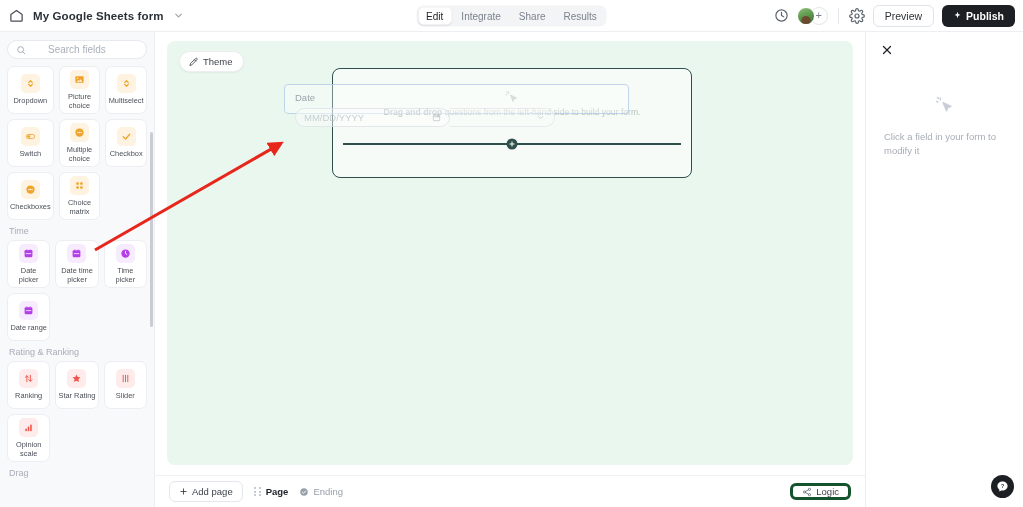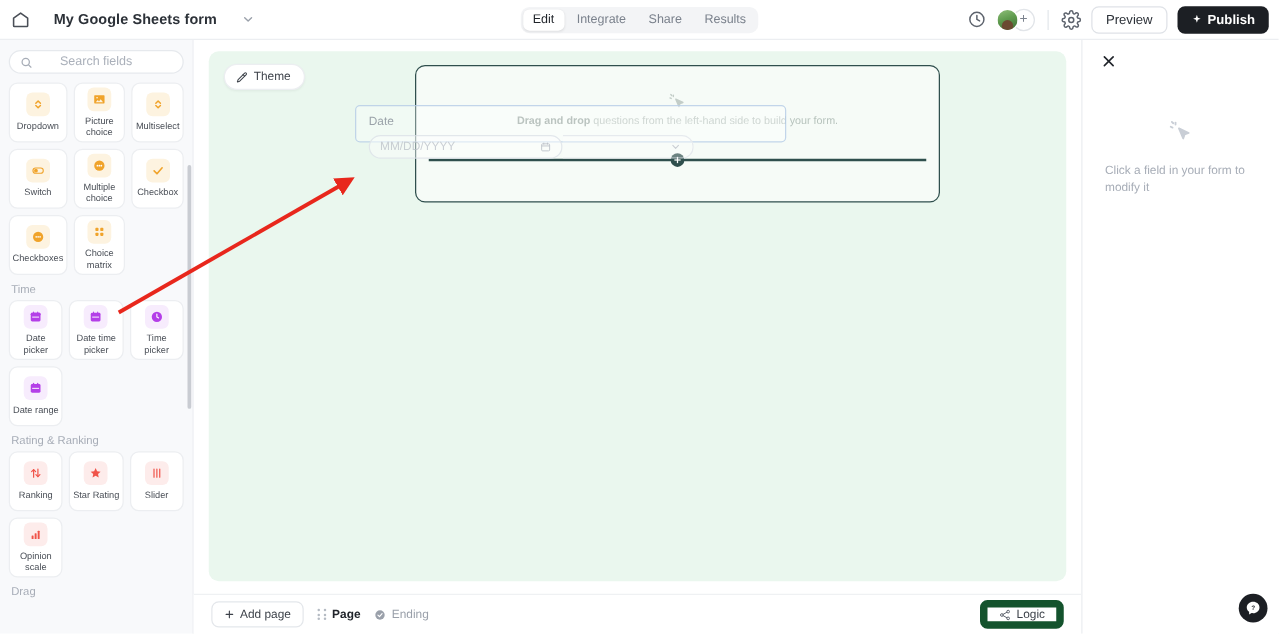--- a/index.html
+++ b/index.html
@@ -9,21 +9,21 @@
     background: #ffffff; overflow: hidden;
   }
   #app { position: relative; width: 1023px; height: 507px; display: flex; flex-direction: column; }
 
   
   .topbar {
     height: 32px; flex: 0 0 32px; background: #fff;
     border-bottom: 1px solid #eceef1;
     display: flex; align-items: center; position: relative; z-index: 30;
   }
-  .tb-left { display: flex; align-items: center; gap: 19px; padding-left: 8px; }
+  .tb-left { display: flex; align-items: center; gap: 9px; padding-left: 8px; }
   .home-ic { width: 16px; height: 16px; color: #4a4f57; display: flex; align-items: center; justify-content: center; }
   .form-title { font-size: 11.5px; font-weight: bold; color: #2c3138; letter-spacing: .1px; white-space: nowrap; }
   .chev { width: 12px; height: 12px; color: #9aa0aa; display: flex; align-items: center; justify-content: center; }
 
   .tb-center {
     position: absolute; left: 50%; top: 50%; transform: translate(-50%,-50%);
     display: flex; align-items: center; gap: 2px;
     background: #f3f4f6; border-radius: 7px; padding: 2px;
   }
   .seg {
@@ -119,21 +119,21 @@
     position: absolute; left: 12px; top: 10px;
     background: #fff; border: 1px solid #eceef1; border-radius: 14px;
     padding: 4px 10px 4px 8px; display: flex; align-items: center; gap: 5px;
     font-size: 9.5px; color: #3d424a; cursor: pointer;
     box-shadow: 0 1px 2px rgba(0,0,0,.05);
   }
   .theme-btn svg { width: 10px; height: 10px; color: #3d424a; }
 
   
   .dropzone {
-    position: absolute; left: 165px; top: 11px; width: 420px; height: 110px;
+    position: absolute; left: 165px; top: 27px; width: 360px; height: 110px;
     border: 1.5px solid #2f4f4d; border-radius: 8px;
     background: rgba(255,255,255,.55);
   }
   .dz-inner {
     position: absolute; left: 0; right: 0; top: 38px;
     text-align: center; font-size: 8.6px; color: #b7c3bd; padding: 0 12px;
   }
   .dz-inner b { color: #9aa8a2; }
   .dz-cursor {
     position: absolute; left: 50%; top: 20px; transform: translateX(-50%);
@@ -190,21 +190,21 @@
     border: 1px solid #e4e7eb; border-radius: 6px; padding: 4px 9px; cursor: pointer;
     background: #fff; white-space: nowrap;
   }
   .pg-item { display: flex; align-items: center; gap: 4px; font-size: 9.5px; cursor: pointer; white-space: nowrap; }
   .pg-item.active { color: #20242a; font-weight: bold; }
   .pg-item.dim { color: #9aa0aa; }
   .dots6 { width: 8px; height: 11px; display: grid; grid-template-columns: 2px 2px; gap: 1.5px 3px; align-content: center; }
   .dots6 i { width: 2px; height: 2px; background: #b5bbc3; border-radius: 50%; display: block; }
   .logic-btn {
     margin-left: auto; display: flex; align-items: center; gap: 4px;
-    font-size: 9.5px; color: #3d424a; border: 6px solid #14532d;
+    font-size: 9.5px; color: #3d424a; border: 3px solid #14532d;
     border-radius: 6px; padding: 0 9px; cursor: pointer; background: #fff;
   }
   .logic-btn svg { width: 10px; height: 10px; color: #5d636d; }
 
   
   .rightpanel {
     width: 158px; flex: 0 0 158px; background: #fff;
     border-left: 1px solid #eceef1; position: relative;
   }
   .rp-close {

